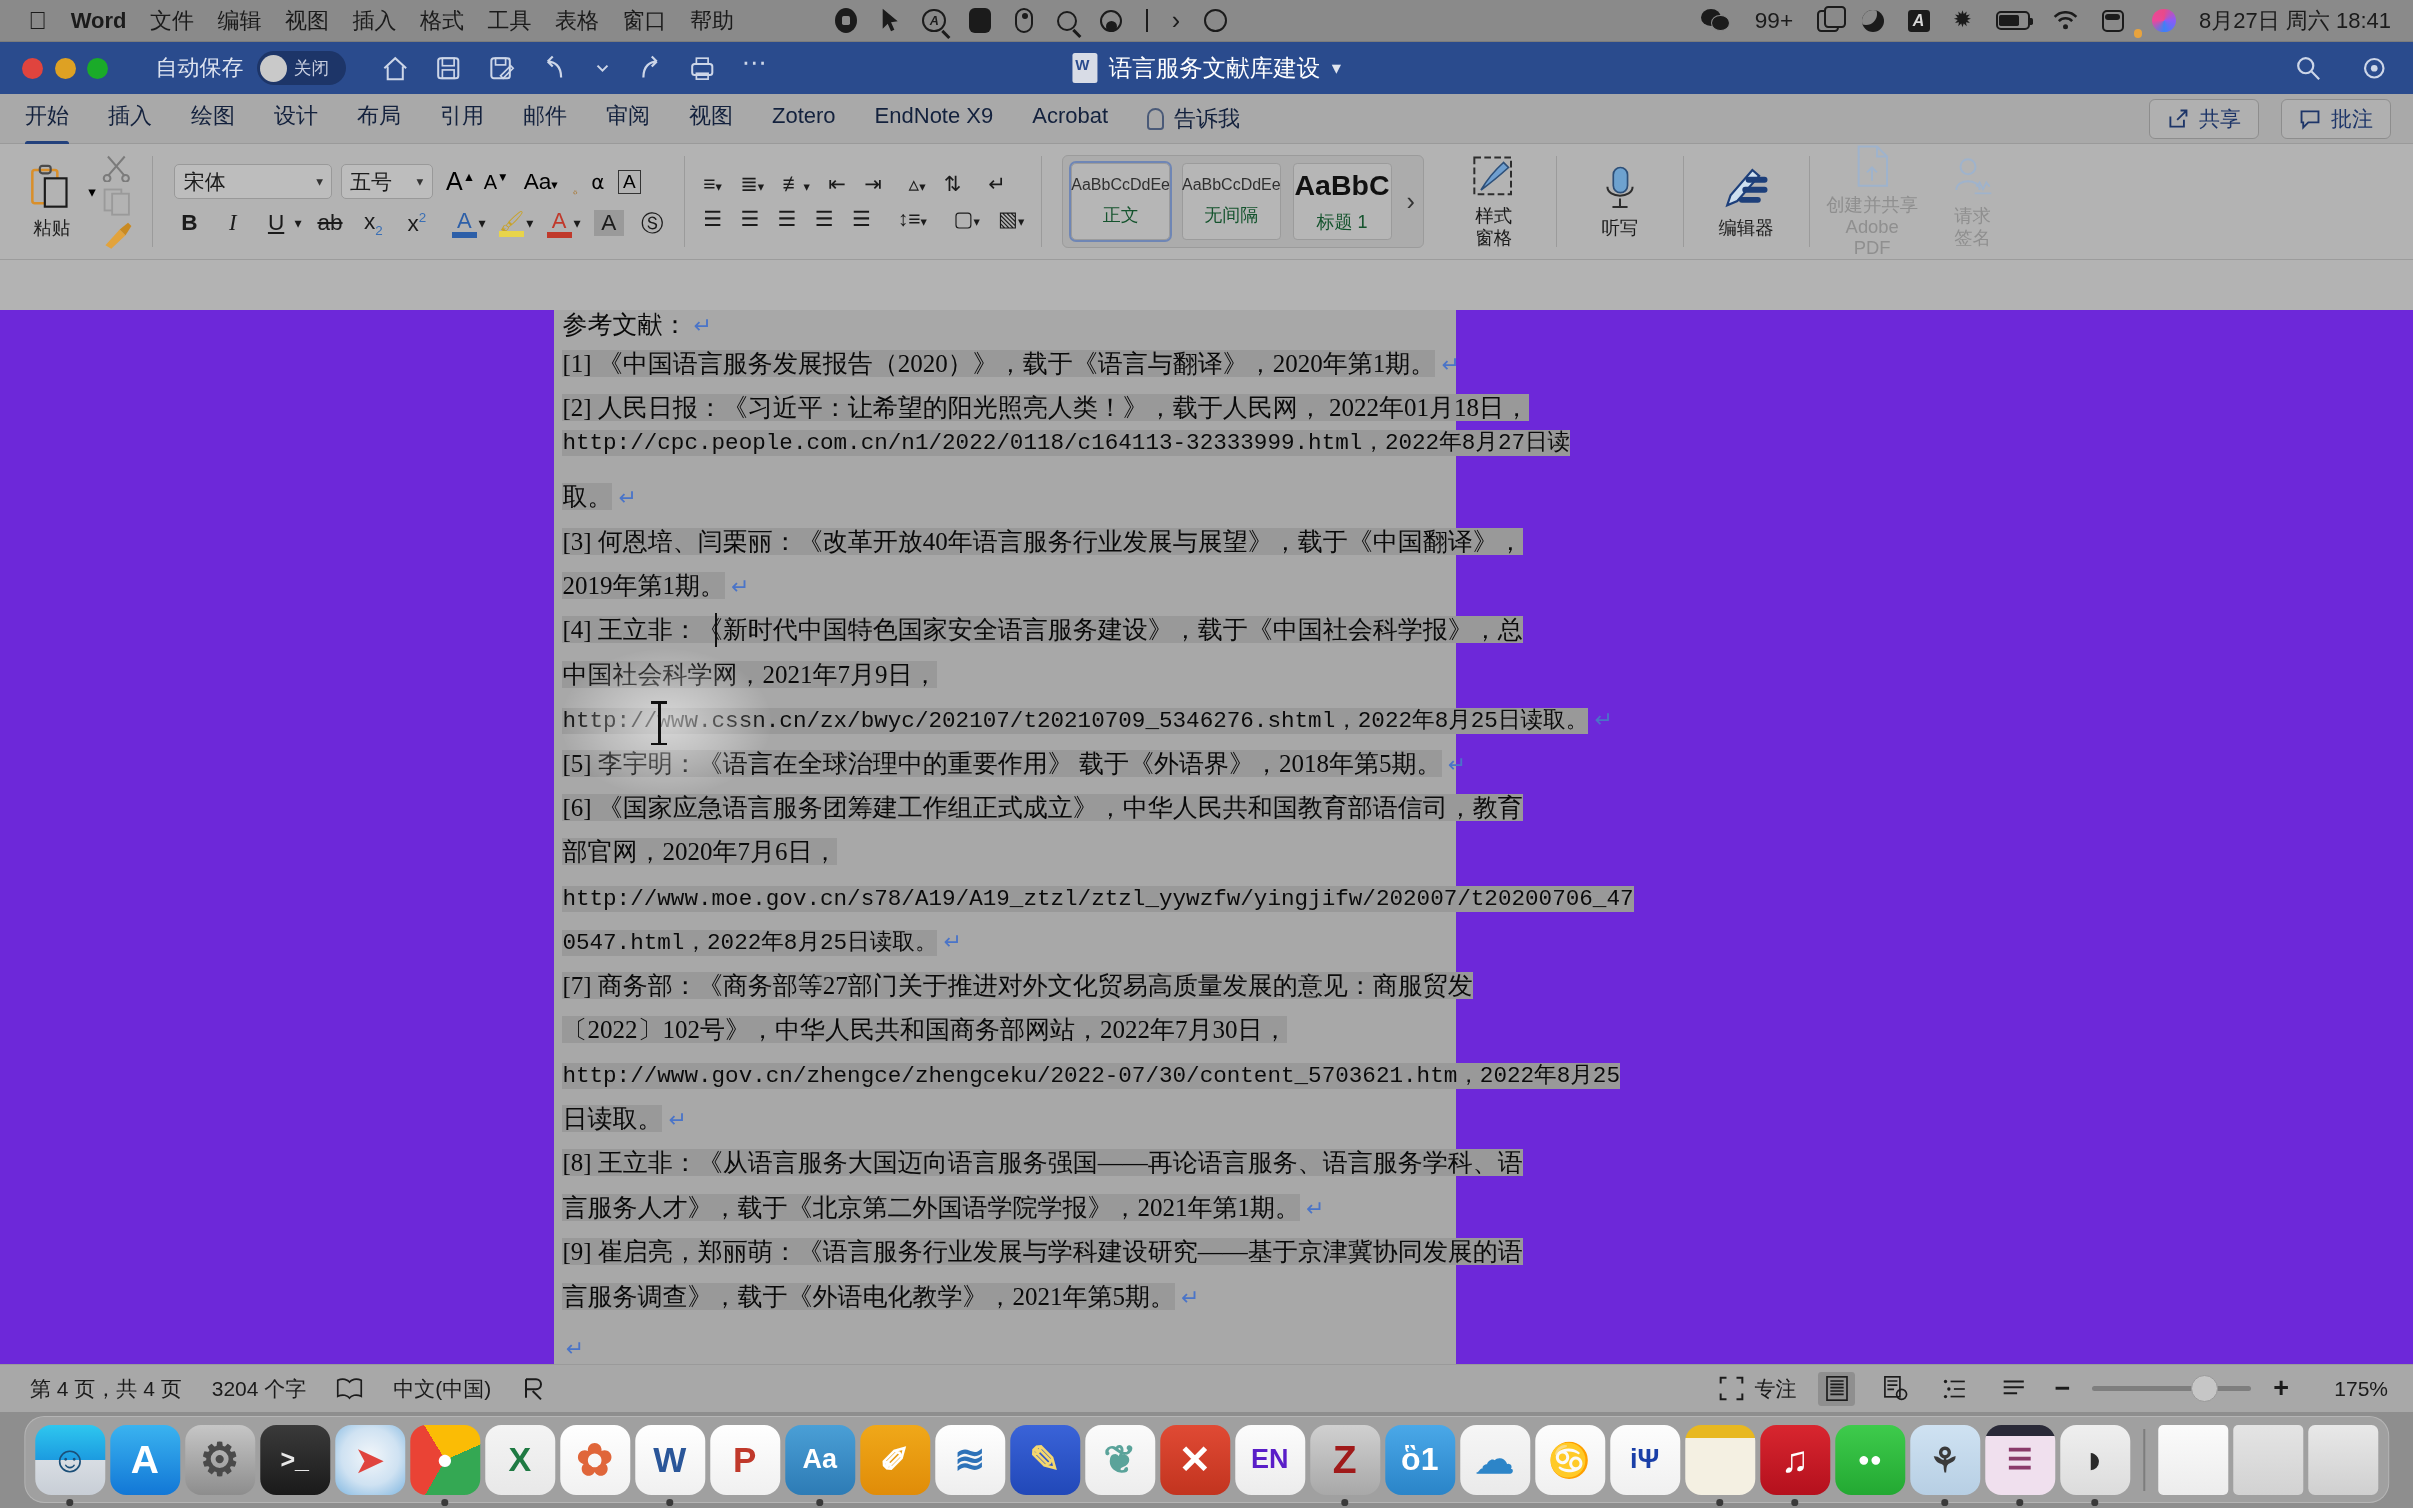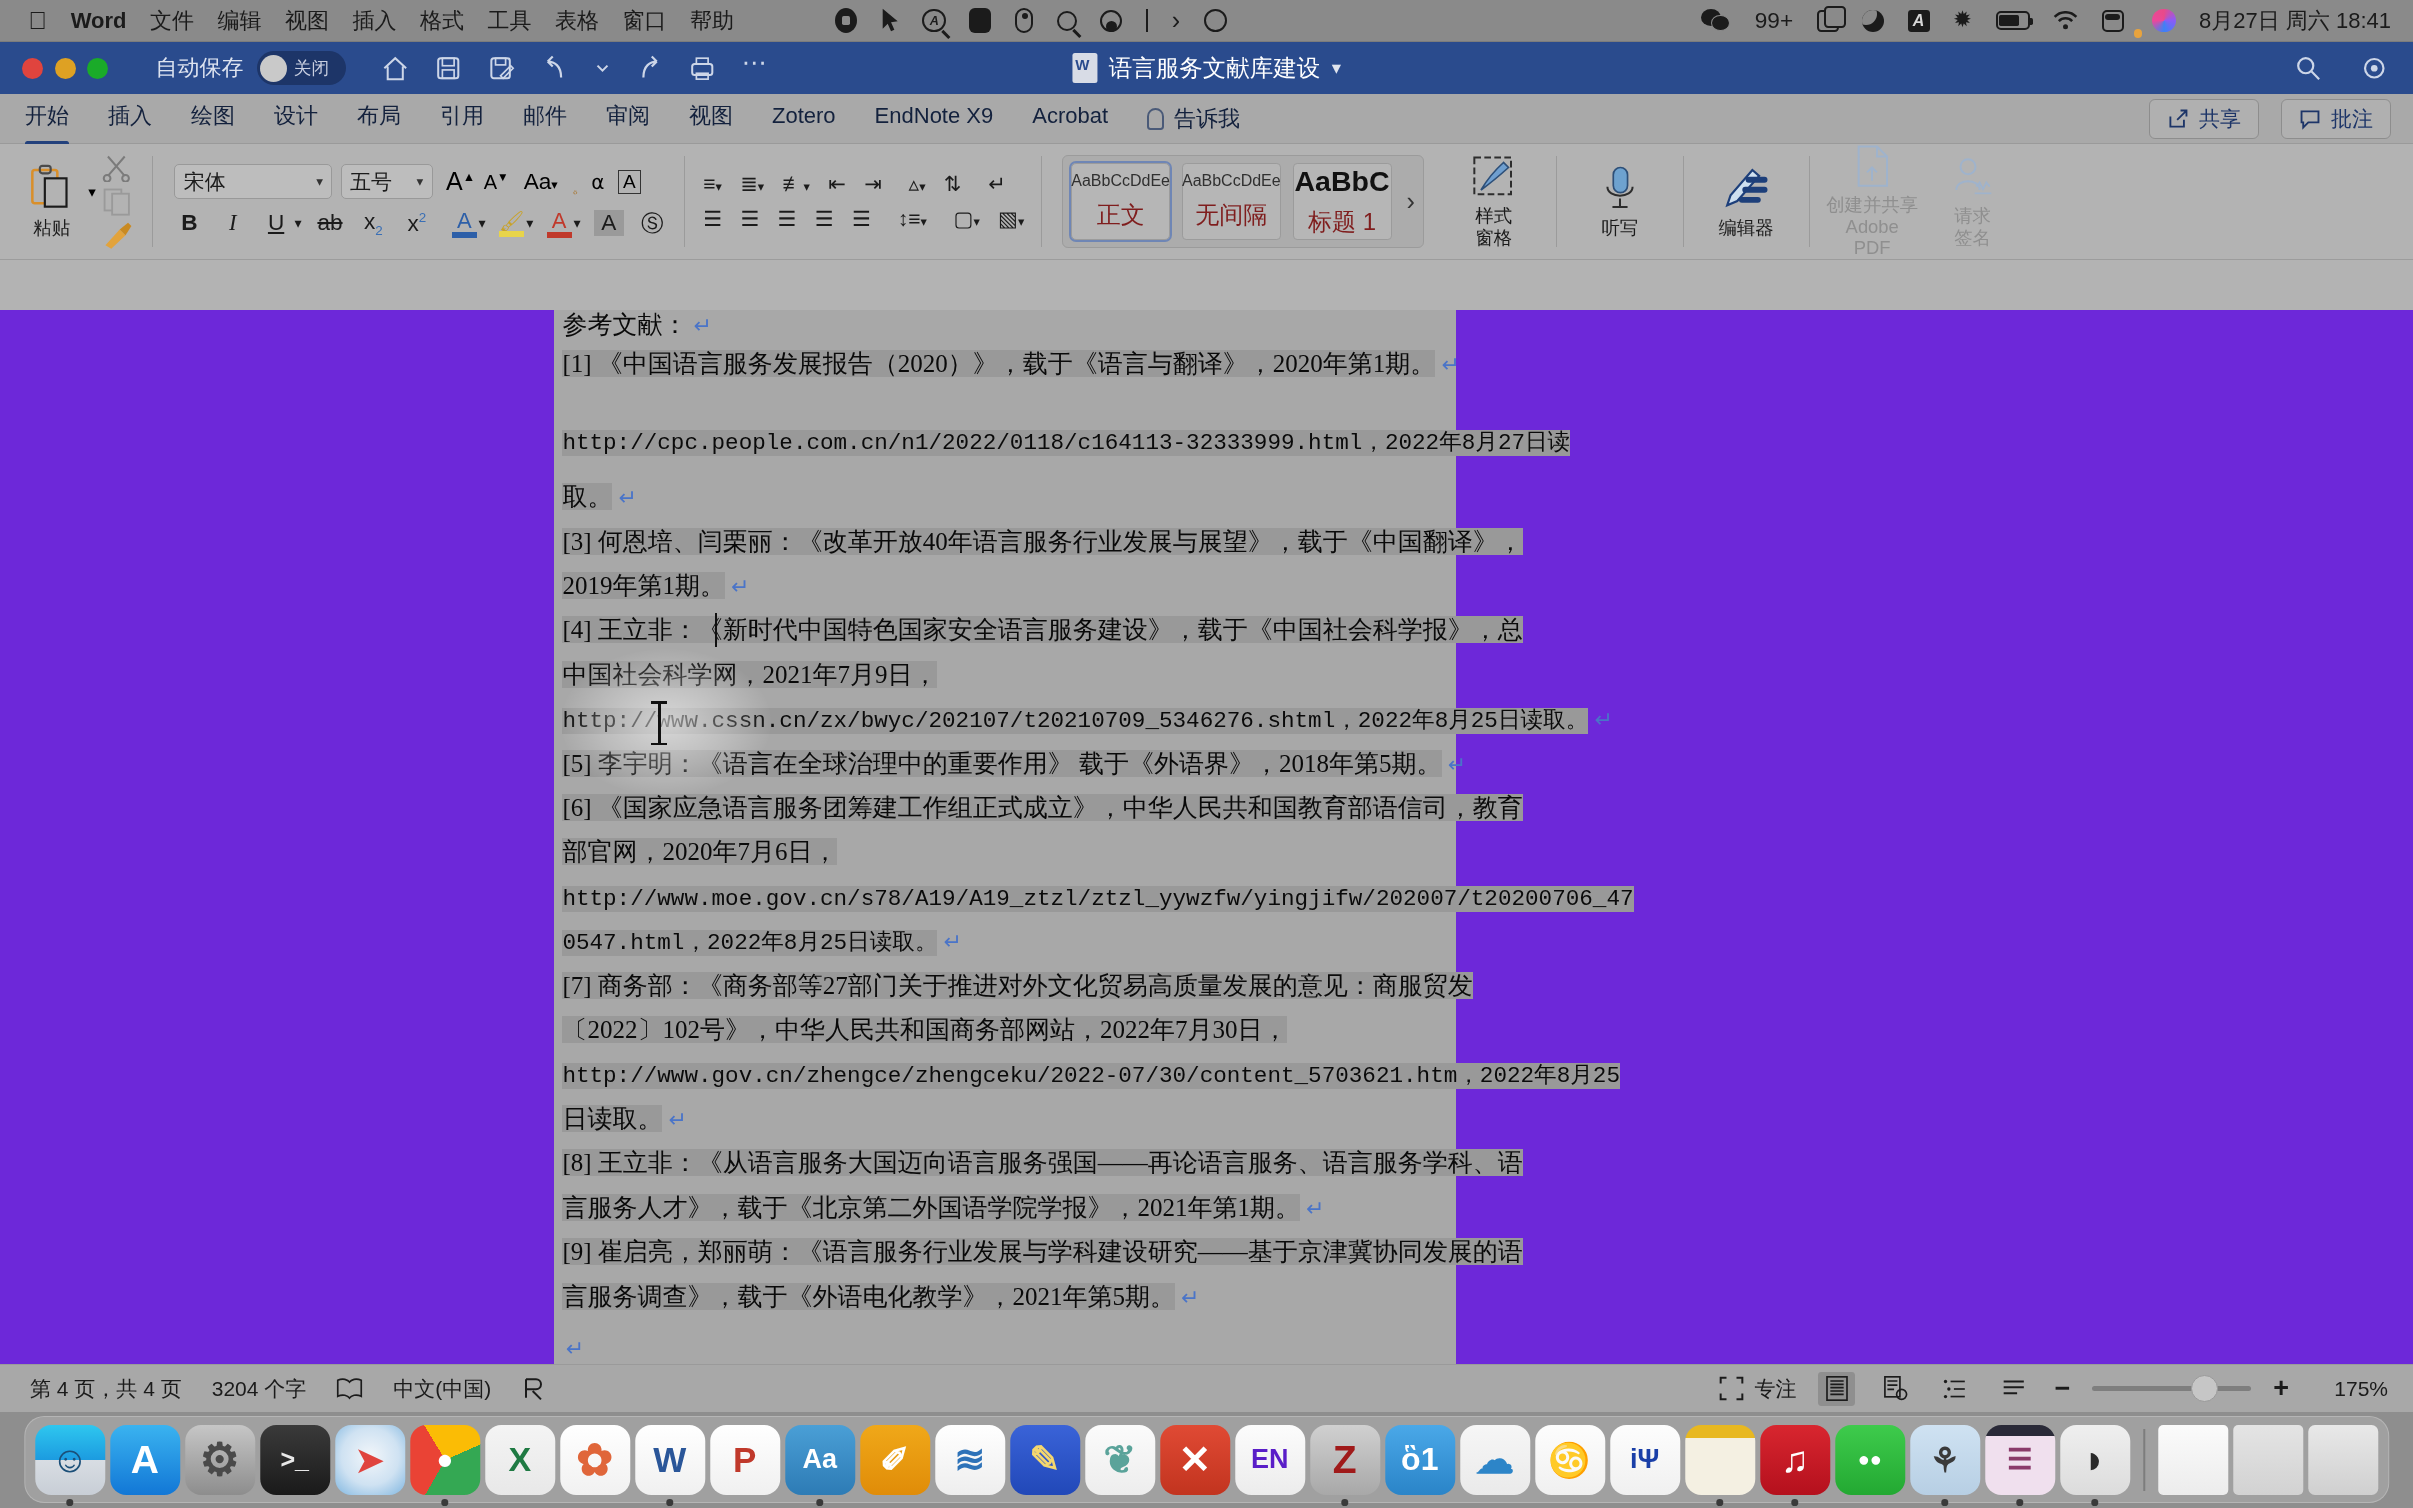--- a/index.html
+++ b/index.html
@@ -149,21 +149,21 @@
     display:flex; align-items:center; gap:11.7px;
     border:0.8px solid #9b9b9b; border-radius:5.9px; padding:6.7px 8.4px; background:#acacac;
   }
   .stile {
     width:99px;height:77px;border:0.8px solid #9b9b9b;border-radius:4.2px;
     background:#b6b6b6;display:flex;flex-direction:column;align-items:center;justify-content:center;
   }
   .stile.sel { outline:2.5px solid #6f86b5; border-radius:5px; }
   .stile .sp { font-size:16px;color:#303030; }
   .stile .sp.big { font-size:28.5px;font-weight:bold;color:#111; }
-  .stile .sn { font-size:24px;color:#7f1d1d;margin-top:8.4px; }
+  .stile .sn { font-size:18px;color:#14532d;margin-top:8.4px; }
 
   .cmdcol { display:flex;flex-direction:column;align-items:center;justify-content:center;width:92px; }
   .cmdcol .cl { font-size:18.4px;color:#1b1b1b;text-align:center;line-height:1.18;margin-top:5px; }
   .cmdcol.dim .cl { color:#8f8f8f; }
 
   
   #docarea {
     position:absolute; left:0; top:268px; right:0; bottom:48px;
     background:#6d28d9; overflow:hidden;
   }
@@ -602,20 +602,21 @@
         <span class="cl"><span>请求</span><br><span>签名</span></span>
       </div>
     </div>
   </div>
 
   <div id="docarea">
     <div id="page">
       <div id="pagescroll">
           <div class="docline" style="top: -6.7px; left: 8.4px;"><span>参考文献：</span><span class="pilcrow"> ↵</span></div>
           <div class="docline" style="top: 32px; left: 8.4px;"><span class="hl">[1] 《中国语言服务发展报告（2020）》，载于《语言与翻译》，2020年第1期。</span><span class="pilcrow"> ↵</span></div>
+          <div class="docline" style="top: 76px; left: 8.4px;"><span class="hl">[2] 人民日报：《习近平：让希望的阳光照亮人类！》，载于人民网， 2022年01月18日，</span></div>
           <div class="docline" style="top: 109px; left: 8.4px;"><span class="hl mono">http://cpc.people.com.cn/n1/2022/0118/c164113-32333999.html，2022年8月27日读</span></div>
           <div class="docline" style="top: 165px; left: 8.4px;"><span class="hl">取。</span><span class="pilcrow"> ↵</span></div>
           <div class="docline" style="top: 210px; left: 8.4px;"><span class="hl">[3] 何恩培、闫栗丽：《改革开放40年语言服务行业发展与展望》，载于《中国翻译》，</span></div>
           <div class="docline" style="top: 254px; left: 8.4px;"><span class="hl">2019年第1期。</span><span class="pilcrow"> ↵</span></div>
           <div class="docline" style="top: 298px; left: 8.4px;"><span class="hl">[4] 王立非：《新时代中国特色国家安全语言服务建设》，载于《中国社会科学报》，总</span></div>
           <div class="docline" style="top: 343px; left: 8.4px;"><span class="hl">中国社会科学网，2021年7月9日，</span></div>
           <div class="docline" style="top: 387px; left: 8.4px;"><span class="hl mono">http://www.cssn.cn/zx/bwyc/202107/t20210709_5346276.shtml，2022年8月25日读取。</span><span class="pilcrow"> ↵</span></div>
           <div class="docline" style="top: 432px; left: 8.4px;"><span class="hl">[5] 李宇明：《语言在全球治理中的重要作用》 载于《外语界》，2018年第5期。</span><span class="pilcrow"> ↵</span></div>
           <div class="docline" style="top: 476px; left: 8.4px;"><span class="hl">[6] 《国家应急语言服务团筹建工作组正式成立》，中华人民共和国教育部语信司，教育</span></div>
           <div class="docline" style="top: 520px; left: 8.4px; text-align: right;"><span class="hl">部官网，2020年7月6日，</span></div>

